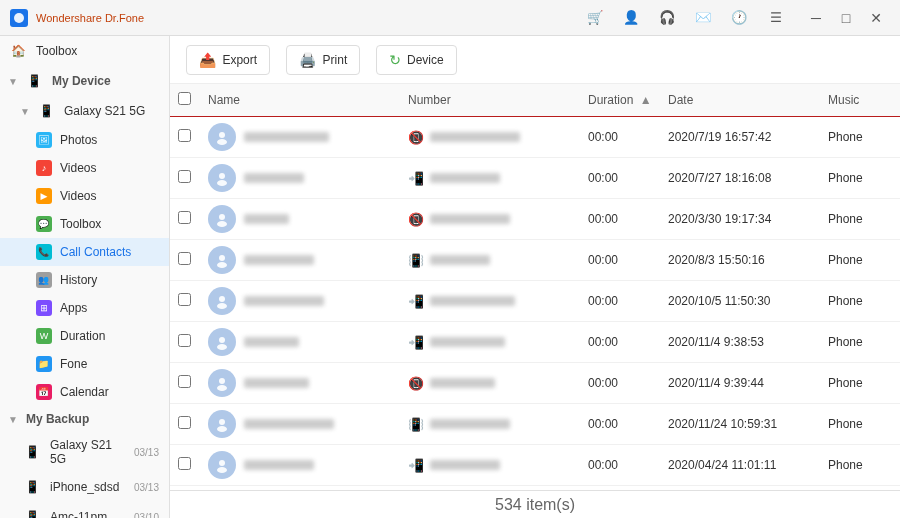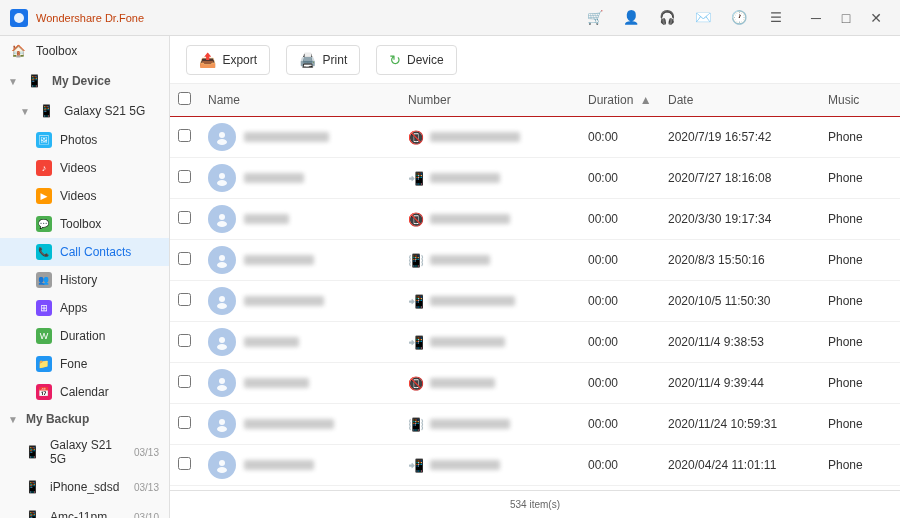--- a/index.html
+++ b/index.html
@@ -55,21 +55,21 @@
     .col-date { width: 160px; }
     .col-type { width: 80px; }
 
     .avatar-circle { width: 28px; height: 28px; border-radius: 50%; background: #b0c8e8; display: flex; align-items: center; justify-content: center; color: #fff; font-size: 14px; flex-shrink: 0; }
     .name-cell { display: flex; align-items: center; gap: 8px; }
     .name-blur { display: inline-block; width: 80px; height: 10px; background: #ccc; border-radius: 2px; filter: blur(2px); }
     .number-cell { display: flex; align-items: center; gap: 6px; }
     .number-blur { display: inline-block; width: 80px; height: 10px; background: #ccc; border-radius: 2px; filter: blur(2px); }
 
     
-    .status-bar { height: 28px; border-top: 1px solid #e0e0e0; display: flex; align-items: center; justify-content: center; flex-shrink: 0; font-size: 10px; color: #666; }
+    .status-bar { height: 28px; border-top: 1px solid #e0e0e0; display: flex; align-items: center; justify-content: center; flex-shrink: 0; font-size: 16px; color: #666; }
 
     
     ::-webkit-scrollbar { width: 6px; }
     ::-webkit-scrollbar-track { background: #f1f1f1; }
     ::-webkit-scrollbar-thumb { background: #ccc; border-radius: 3px; }
 
     .sort-arrow { color: #888; margin-left: 3px; }
 
     .color-box { width: 16px; height: 16px; border-radius: 3px; display: inline-flex; align-items: center; justify-content: center; color: #fff; font-size: 9px; flex-shrink: 0; }
   </style>

